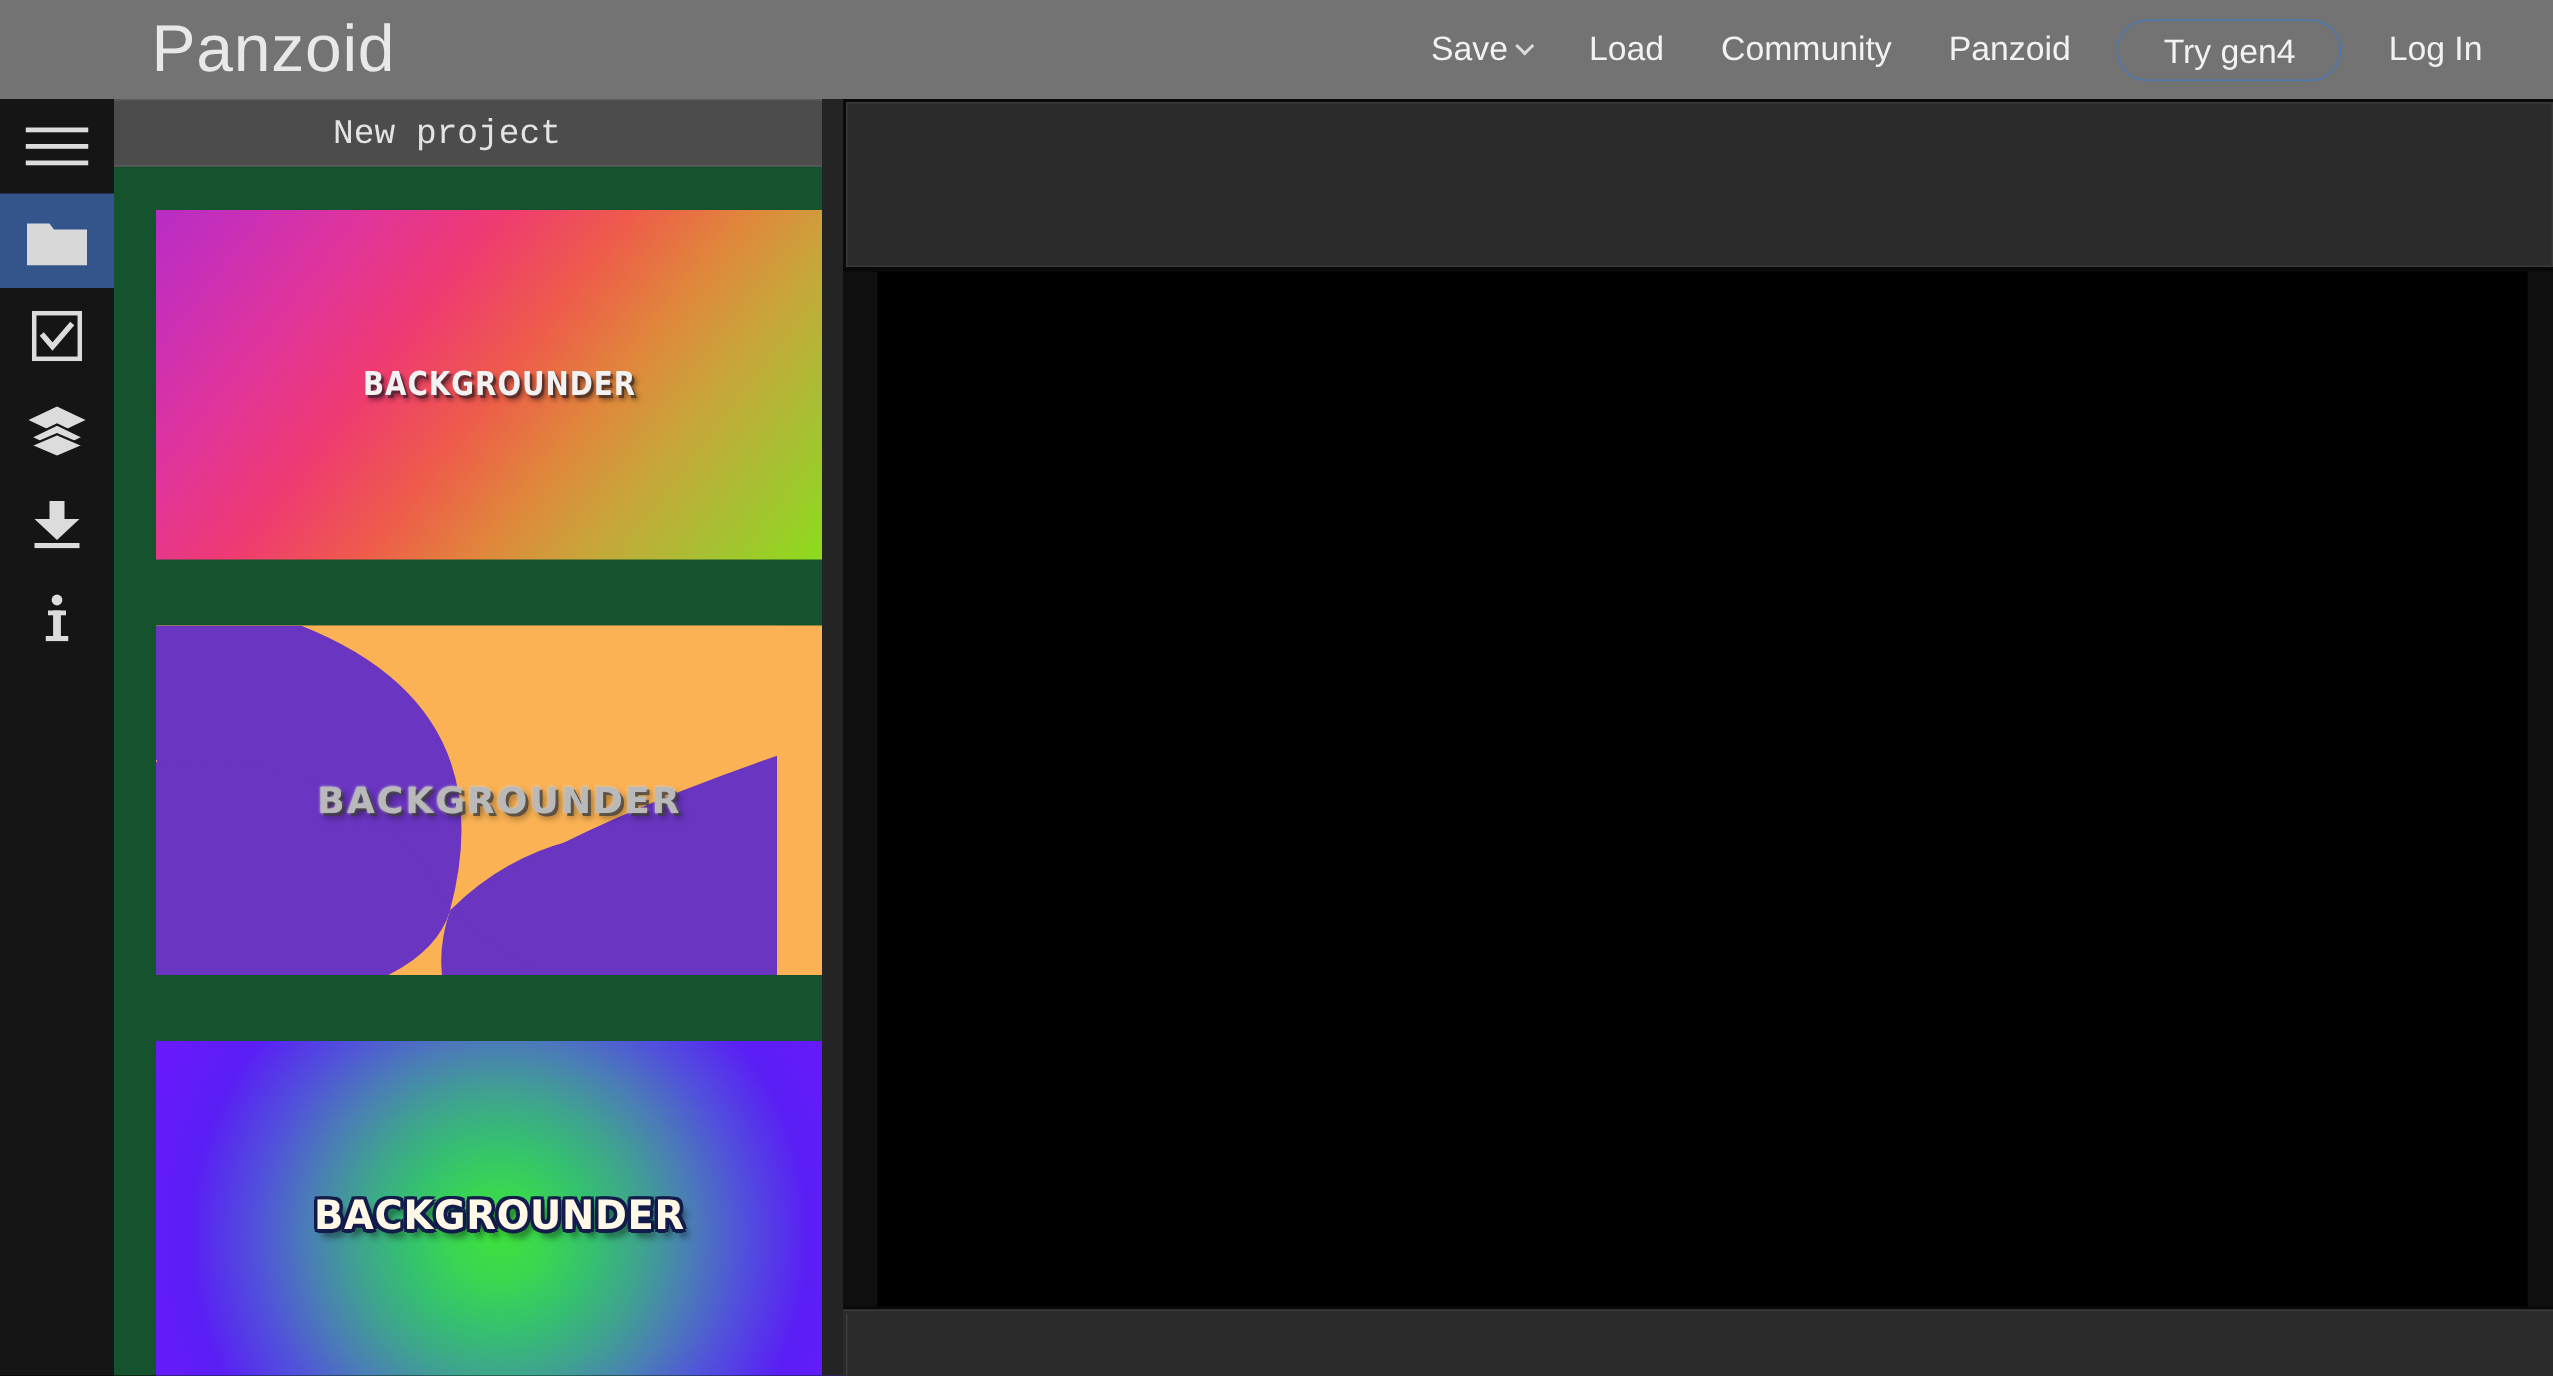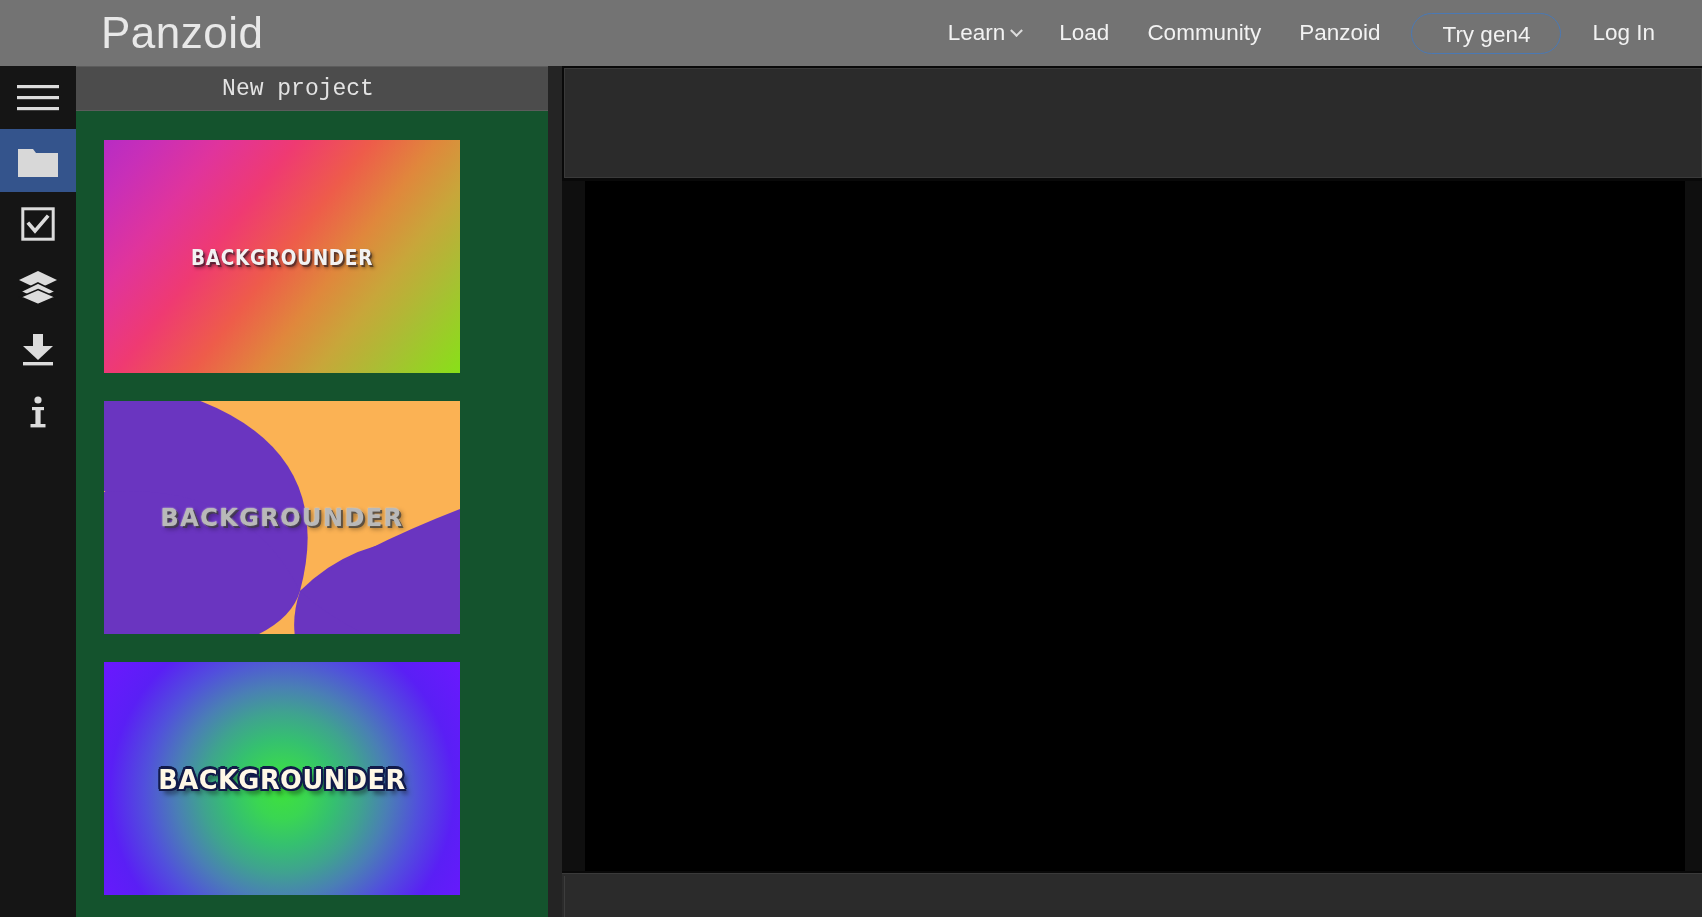--- a/index.html
+++ b/index.html
@@ -64,22 +64,22 @@
     height:45px; background:#4c4c4c; color:#e3e3e3;
     font-family:"Liberation Mono", monospace;
     font-size:23px; line-height:45px; text-align:center;
     border-bottom:1px solid #5c5c5c; cursor:pointer;
     padding-right:42px;
   }
   .menurow:first-child{ border-top:1px solid #5c5c5c; }
 
   #thumbs{ padding:29px 0 0 28px; }
   .thumb{
-    position:relative; width:356px; height:233px;
-    margin-bottom:28px; overflow:hidden; cursor:pointer;
+    position:relative; width:458px; height:233px;
+    margin-bottom:44px; overflow:hidden; cursor:pointer;
     background:#111;
   }
   .thumb .caption{
     position:absolute; left:0; right:0; top:50%;
     transform:translateY(-50%);
     text-align:center; user-select:none; white-space:nowrap;
   }
 
   
   #tb0{
@@ -160,21 +160,21 @@
   }
 </style>
 </head>
 <body>
 
 <div id="topnav">
   <div id="brand">Panzoid</div>
   <div id="navlinks">
 
     <div class="navlink">
-      <span>Learn</span>
+      <span>Save</span>
       <span class="chev"></span>
     </div>
 
     <div class="navlink">Load</div>
     <div class="navlink">Community</div>
     <div class="navlink">Panzoid</div>
 
     <div id="trygen4">Try gen4</div>
     <div class="navlink">Log In</div>
   </div>

